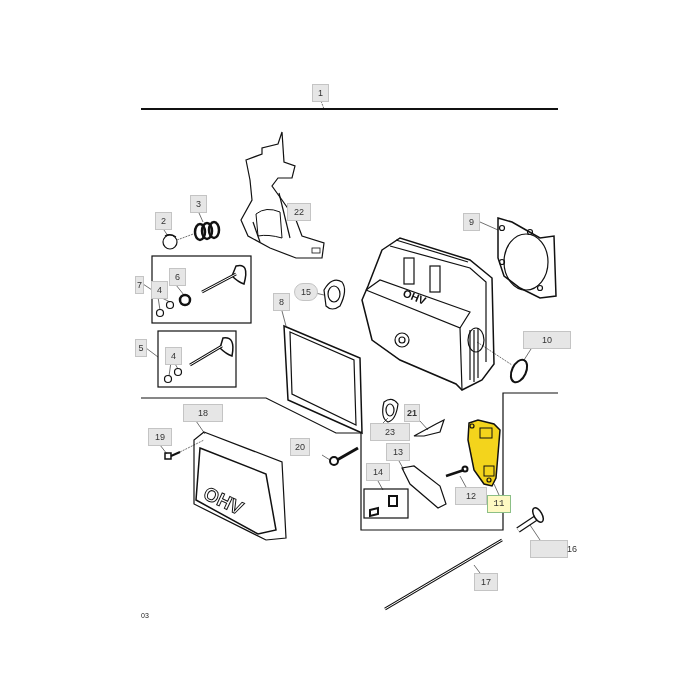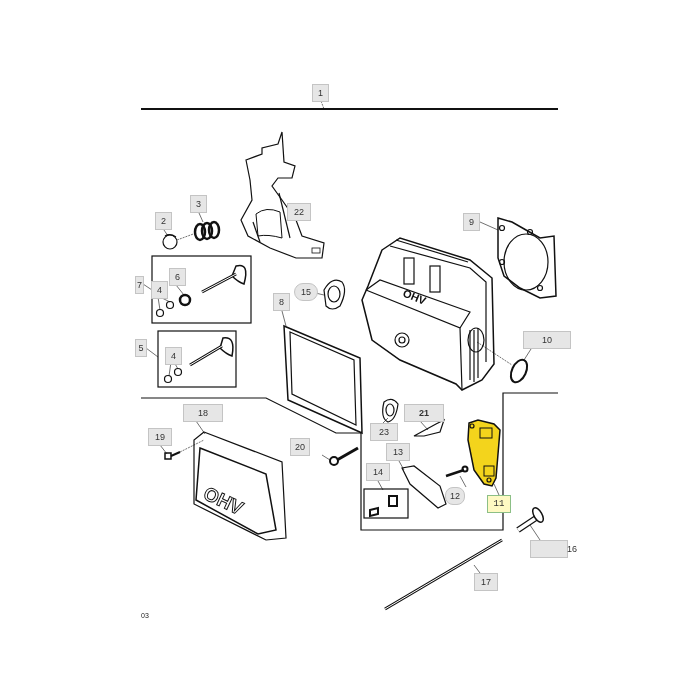--- a/index.html
+++ b/index.html
@@ -191,22 +191,22 @@
     <div class="callout" style="left: 135px; top: 339px; width: 12px;">5</div>
     <div class="callout" style="left: 165px; top: 347px; width: 17px;">4</div>
     <div class="callout" style="left: 287px; top: 203px; width: 24px;">22</div>
     <div class="callout" style="left: 463px; top: 213px; width: 17px;">9</div>
     <div class="callout" style="left: 294px; top: 283px; width: 24px; border-radius: 9px;">15</div>
     <div class="callout" style="left: 273px; top: 293px; width: 17px;">8</div>
     <div class="callout" style="left: 523px; top: 331px; width: 48px;">10</div>
     <div class="callout" style="left: 183px; top: 404px; width: 40px;">18</div>
     <div class="callout" style="left: 148px; top: 428px; width: 24px;">19</div>
     <div class="callout" style="left: 290px; top: 438px; width: 20px;">20</div>
-    <div class="callout" style="left: 404px; top: 404px; width: 40px; font-weight: bold;">21</div>
-    <div class="callout" style="left: 370px; top: 423px; width: 28px;">23</div>
+    <div class="callout" style="left: 404px; top: 404px; width: 16px; font-weight: bold;">21</div>
+    <div class="callout" style="left: 370px; top: 423px; width: 40px;">23</div>
     <div class="callout" style="left: 386px; top: 443px; width: 24px;">13</div>
     <div class="callout" style="left: 366px; top: 463px; width: 24px;">14</div>
-    <div class="callout" style="left: 445px; top: 487px; width: 20px; border-radius: 8px;">12</div>
+    <div class="callout" style="left: 455px; top: 487px; width: 32px;">12</div>
     <div class="callout sel" style="left: 487px; top: 495px; width: 24px;">11</div>
     <div class="callout" style="left: 530px; top: 540px; width: 24px; padding-left: 36px;">16</div>
     <div class="callout" style="left: 474px; top: 573px; width: 24px;">17</div>
   </div>
 <div class="figcode">03</div>
 
 </body></html>

